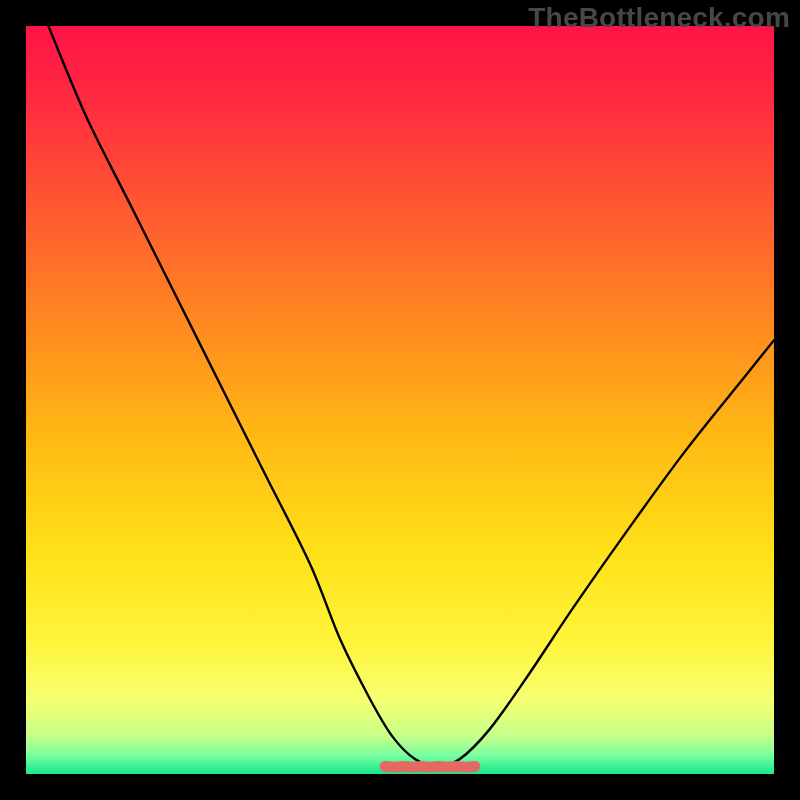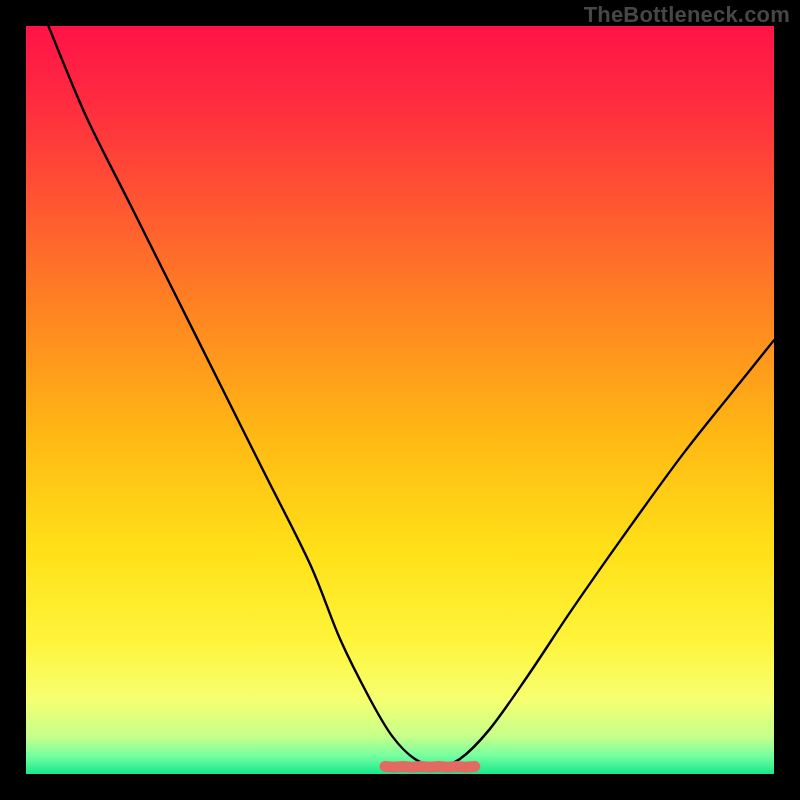--- a/index.html
+++ b/index.html
@@ -15,21 +15,21 @@
     position: relative;
     width: 800px;
     height: 800px;
     background: #000;
   }
   .watermark {
     position: absolute;
     top: 2px;
     right: 10px;
     color: #474747;
-    font-size: 22px;
+    font-size: 28px;
     font-weight: bold;
     letter-spacing: 0.2px;
     z-index: 10;
   }
   .plot-area {
     position: absolute;
     left: 26px;
     top: 26px;
     width: 748px;
     height: 748px;

